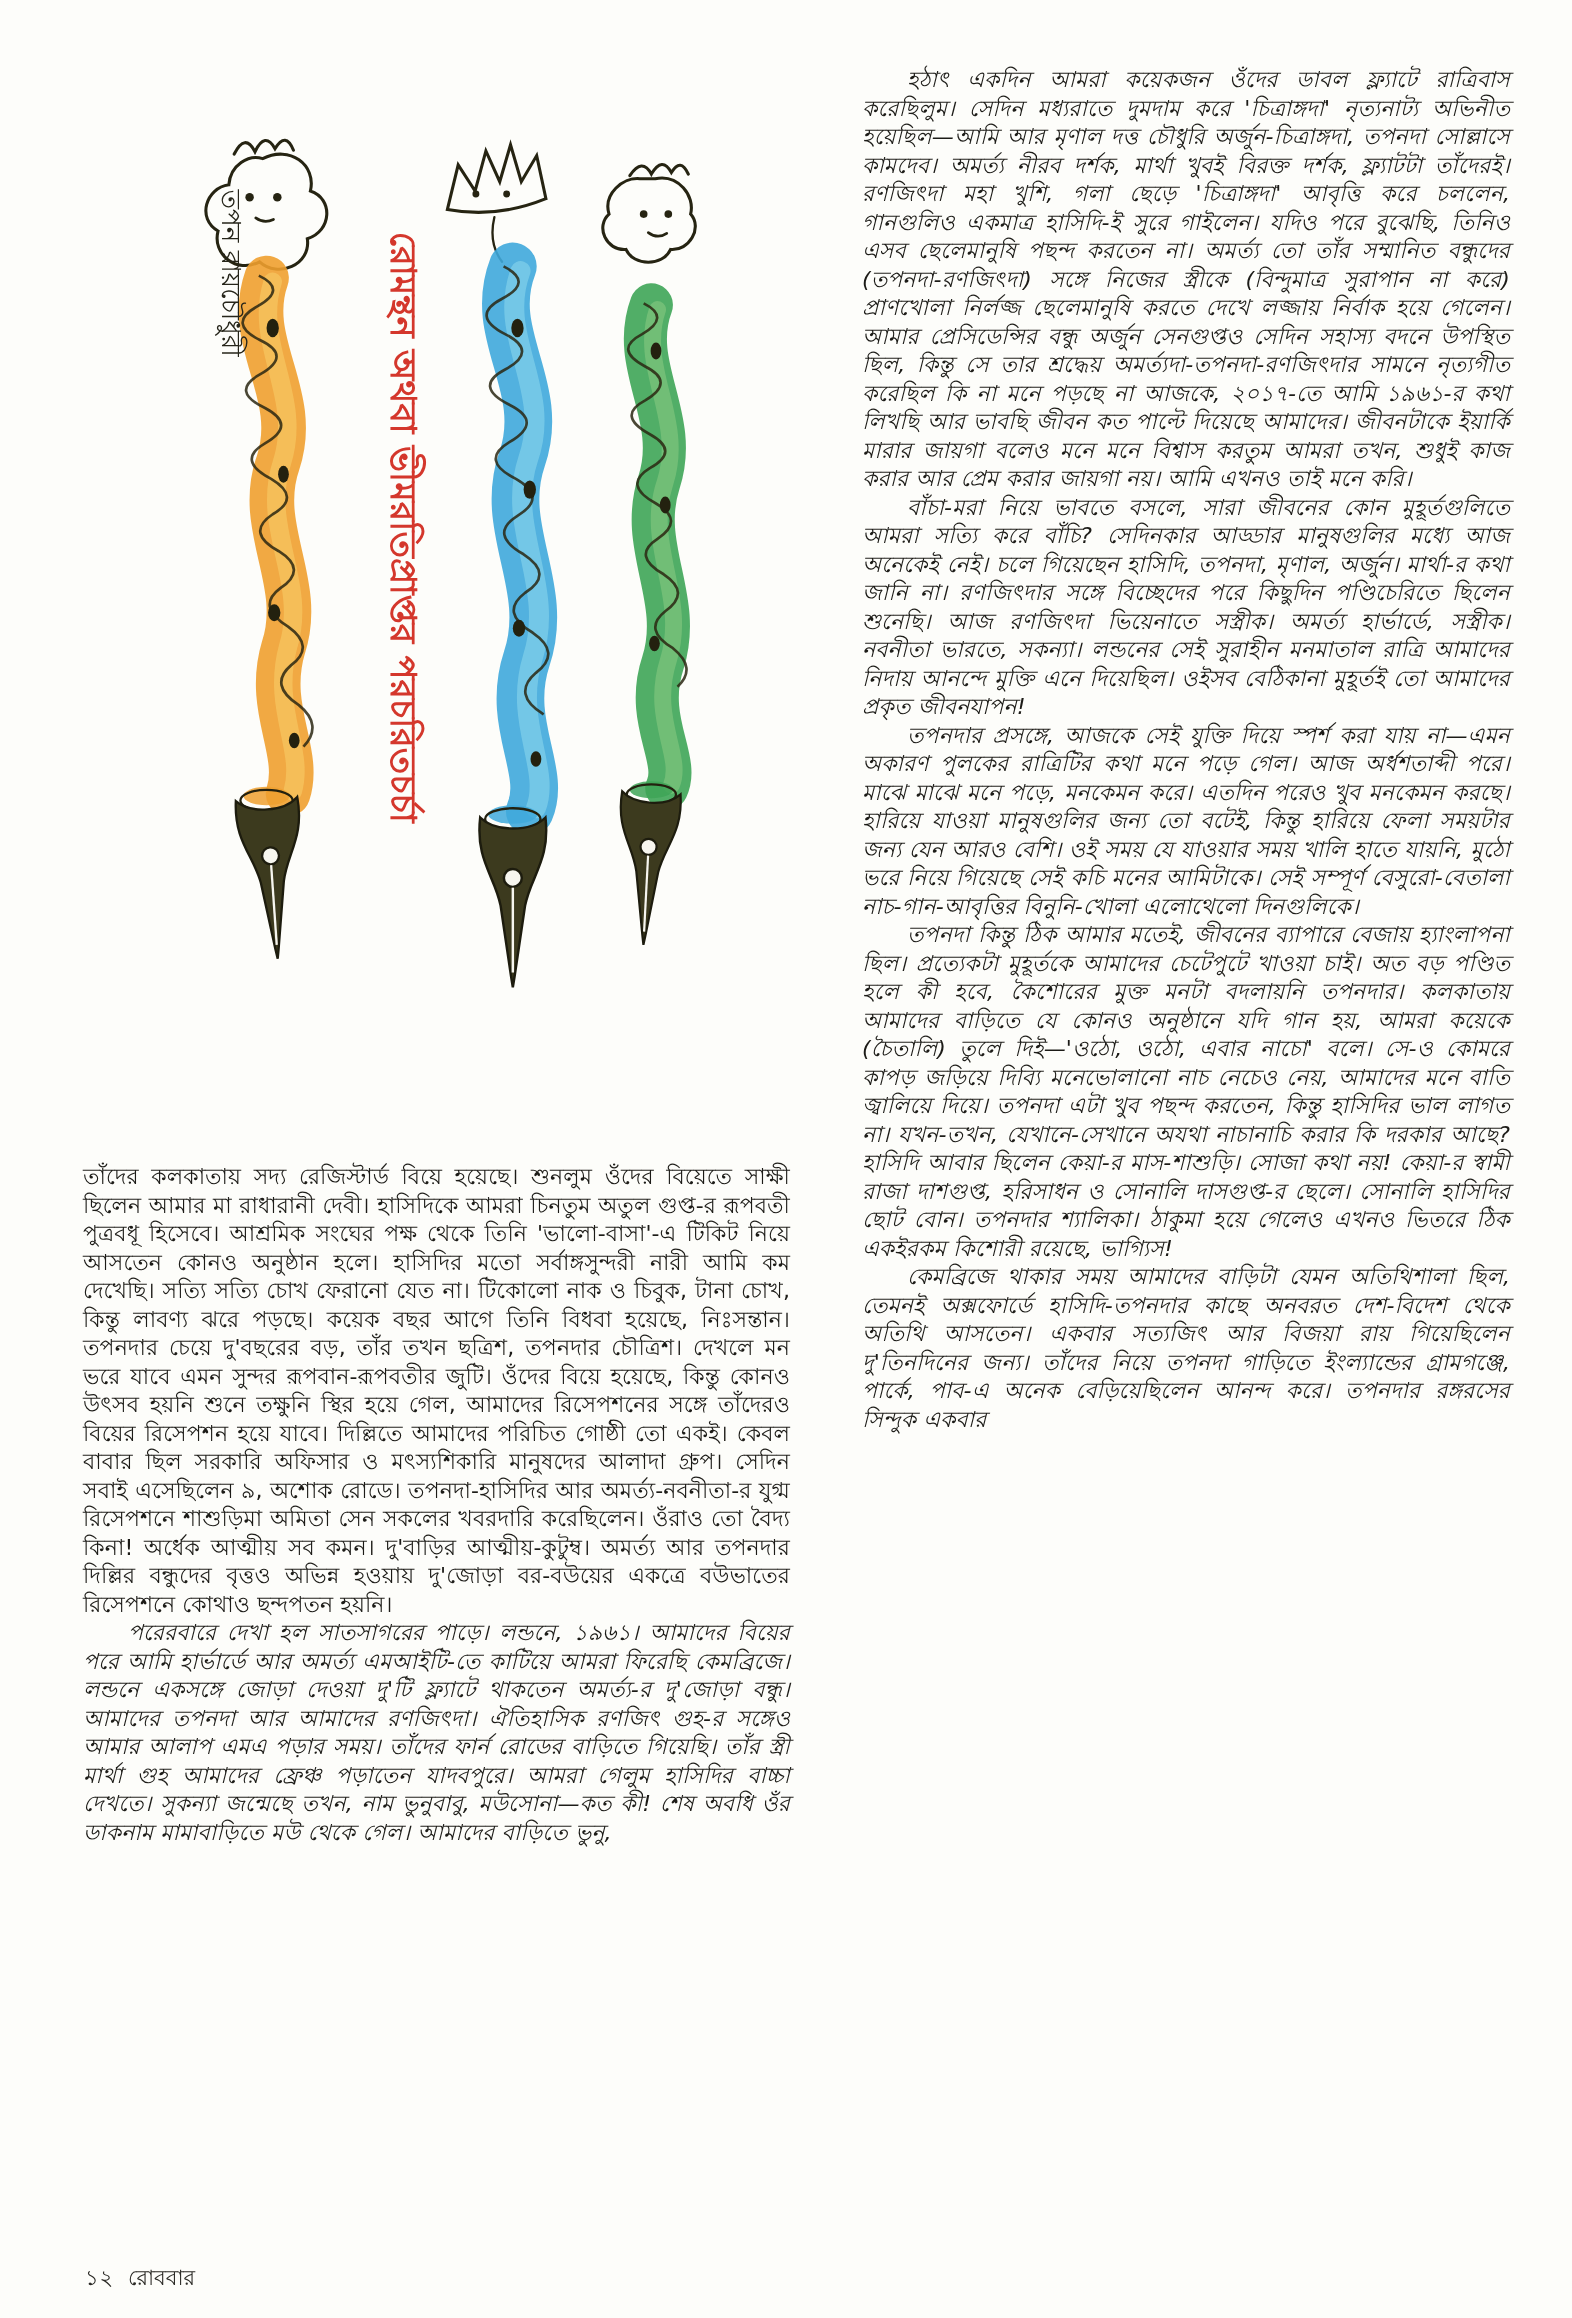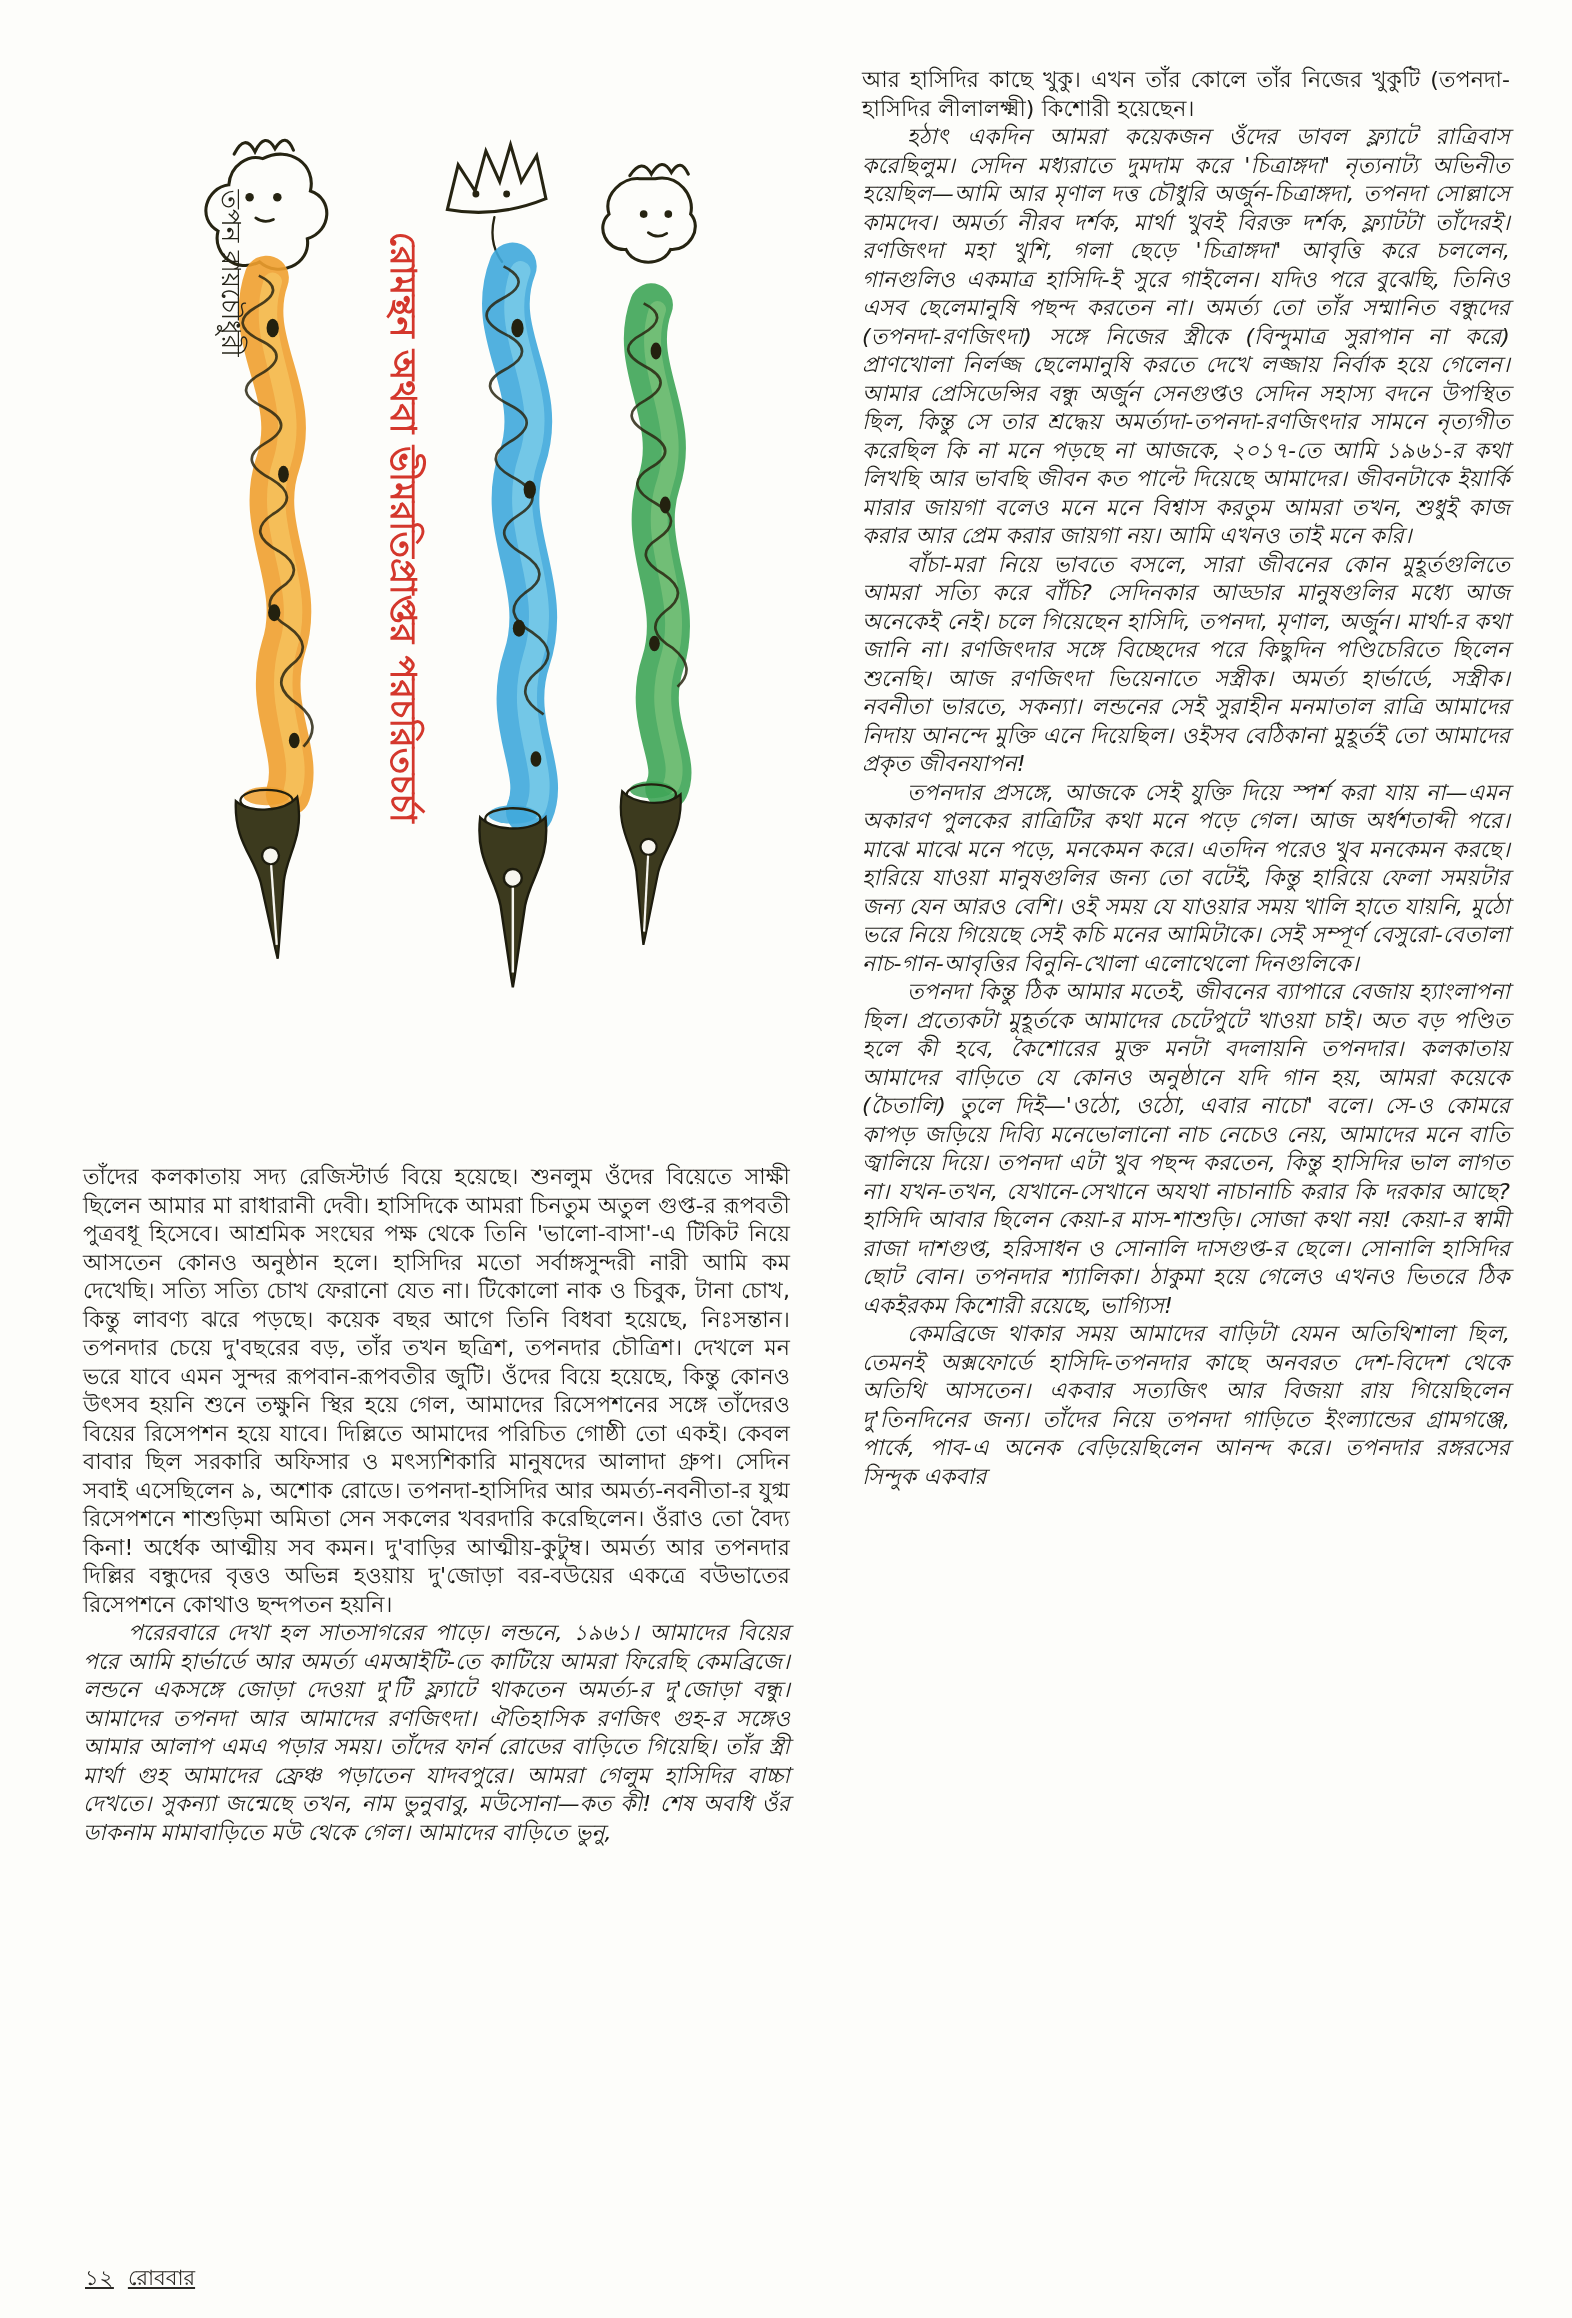--- a/index.html
+++ b/index.html
@@ -22,21 +22,21 @@
     letter-spacing:0.1px;
   }
   .bodytext p.indent{text-indent:45px;font-style:italic;}
   .illustration-wrap{
     width:639px;
     margin:0 0 20px 68px;
   }
   .footer{
     position:absolute;left:85px;top:2262px;
     font-size:21px;color:#2a2925;
-    display:flex;gap:14px;align-items:center;text-decoration:underline;
+    display:flex;gap:14px;align-items:center;
   }
   .footer .pageno{letter-spacing:0.8px;}
   svg text{font-family:"DejaVu Sans","Liberation Sans",sans-serif;}
 </style>
 </head>
 <body>
 
 <div class="page">
 
   <div class="col col-left">
@@ -125,21 +125,20 @@
       </svg>
     </div>
 
     <div class="bodytext">
       <p>তাঁদের কলকাতায় সদ্য রেজিস্টার্ড বিয়ে হয়েছে। শুনলুম ওঁদের বিয়েতে সাক্ষী ছিলেন আমার মা রাধারানী দেবী। হাসিদিকে আমরা চিনতুম অতুল গুপ্ত-র রূপবতী পুত্রবধূ হিসেবে। আশ্রমিক সংঘের পক্ষ থেকে তিনি 'ভালো-বাসা'-এ টিকিট নিয়ে আসতেন কোনও অনুষ্ঠান হলে। হাসিদির মতো সর্বাঙ্গসুন্দরী নারী আমি কম দেখেছি। সত্যি সত্যি চোখ ফেরানো যেত না। টিকোলো নাক ও চিবুক, টানা চোখ, কিন্তু লাবণ্য ঝরে পড়ছে। কয়েক বছর আগে তিনি বিধবা হয়েছে, নিঃসন্তান। তপনদার চেয়ে দু'বছরের বড়, তাঁর তখন ছত্রিশ, তপনদার চৌত্রিশ। দেখলে মন ভরে যাবে এমন সুন্দর রূপবান-রূপবতীর জুটি। ওঁদের বিয়ে হয়েছে, কিন্তু কোনও উৎসব হয়নি শুনে তক্ষুনি স্থির হয়ে গেল, আমাদের রিসেপশনের সঙ্গে তাঁদেরও বিয়ের রিসেপশন হয়ে যাবে। দিল্লিতে আমাদের পরিচিত গোষ্ঠী তো একই। কেবল বাবার ছিল সরকারি অফিসার ও মৎস্যশিকারি মানুষদের আলাদা গ্রুপ। সেদিন সবাই এসেছিলেন ৯, অশোক রোডে।  তপনদা-হাসিদির আর অমর্ত্য-নবনীতা-র যুগ্ম রিসেপশনে শাশুড়িমা অমিতা সেন সকলের খবরদারি করেছিলেন। ওঁরাও তো বৈদ্য কিনা! অর্ধেক আত্মীয় সব কমন। দু'বাড়ির আত্মীয়-কুটুম্ব। অমর্ত্য আর তপনদার দিল্লির বন্ধুদের বৃত্তও অভিন্ন হওয়ায় দু'জোড়া বর-বউয়ের একত্রে বউভাতের রিসেপশনে কোথাও ছন্দপতন হয়নি।</p>
       <p class="indent">পরেরবারে দেখা হল সাতসাগরের পাড়ে। লন্ডনে, ১৯৬১। আমাদের বিয়ের পরে আমি হার্ভার্ডে আর অমর্ত্য এমআইটি-তে কাটিয়ে আমরা ফিরেছি কেমব্রিজে। লন্ডনে একসঙ্গে জোড়া দেওয়া দু'টি ফ্ল্যাটে থাকতেন অমর্ত্য-র দু'জোড়া বন্ধু। আমাদের তপনদা আর আমাদের রণজিৎদা। ঐতিহাসিক রণজিৎ গুহ-র সঙ্গেও আমার আলাপ এমএ পড়ার সময়। তাঁদের ফার্ন রোডের বাড়িতে গিয়েছি। তাঁর স্ত্রী মার্থা গুহ আমাদের ফ্রেঞ্চ পড়াতেন যাদবপুরে। আমরা গেলুম হাসিদির বাচ্চা দেখতে। সুকন্যা জন্মেছে তখন, নাম ভুনুবাবু, মউসোনা—কত কী! শেষ অবধি ওঁর ডাকনাম মামাবাড়িতে মউ থেকে গেল। আমাদের বাড়িতে ভুনু,</p>
     </div>
   </div>
 
   <div class="col col-right bodytext">
-    <p>আর হাসিদির কাছে খুকু। এখন তাঁর কোলে তাঁর নিজের খুকুটি (তপনদা-হাসিদির লীলালক্ষ্মী) কিশোরী হয়েছেন।</p>
     <p class="indent">হঠাৎ একদিন আমরা কয়েকজন ওঁদের ডাবল ফ্ল্যাটে রাত্রিবাস করেছিলুম। সেদিন মধ্যরাতে দুমদাম করে 'চিত্রাঙ্গদা' নৃত্যনাট্য অভিনীত হয়েছিল—আমি আর মৃণাল দত্ত চৌধুরি অর্জুন-চিত্রাঙ্গদা, তপনদা সোল্লাসে কামদেব। অমর্ত্য নীরব দর্শক, মার্থা খুবই বিরক্ত দর্শক, ফ্ল্যাটটা তাঁদেরই। রণজিৎদা মহা খুশি, গলা ছেড়ে 'চিত্রাঙ্গদা' আবৃত্তি করে চললেন, গানগুলিও একমাত্র হাসিদি-ই সুরে গাইলেন। যদিও পরে বুঝেছি, তিনিও এসব ছেলেমানুষি পছন্দ করতেন না। অমর্ত্য তো তাঁর সম্মানিত বন্ধুদের (তপনদা-রণজিৎদা) সঙ্গে নিজের স্ত্রীকে (বিন্দুমাত্র সুরাপান না করে) প্রাণখোলা নির্লজ্জ ছেলেমানুষি করতে দেখে লজ্জায় নির্বাক হয়ে গেলেন। আমার প্রেসিডেন্সির বন্ধু অর্জুন সেনগুপ্তও সেদিন সহাস্য বদনে উপস্থিত ছিল, কিন্তু সে তার শ্রদ্ধেয় অমর্ত্যদা-তপনদা-রণজিৎদার সামনে নৃত্যগীত করেছিল কি না মনে পড়ছে না আজকে, ২০১৭-তে আমি ১৯৬১-র কথা লিখছি আর ভাবছি জীবন কত পাল্টে দিয়েছে আমাদের। জীবনটাকে ইয়ার্কি মারার জায়গা বলেও মনে মনে বিশ্বাস করতুম আমরা তখন, শুধুই কাজ করার আর প্রেম করার জায়গা নয়। আমি এখনও তাই মনে করি।</p>
     <p class="indent">বাঁচা-মরা নিয়ে ভাবতে বসলে, সারা জীবনের কোন মুহূর্তগুলিতে আমরা সত্যি করে বাঁচি? সেদিনকার আড্ডার মানুষগুলির মধ্যে আজ অনেকেই নেই। চলে গিয়েছেন হাসিদি, তপনদা, মৃণাল, অর্জুন। মার্থা-র কথা জানি না। রণজিৎদার সঙ্গে বিচ্ছেদের পরে কিছুদিন পণ্ডিচেরিতে ছিলেন শুনেছি। আজ রণজিৎদা ভিয়েনাতে সস্ত্রীক। অমর্ত্য হার্ভার্ডে, সস্ত্রীক। নবনীতা ভারতে, সকন্যা। লন্ডনের সেই সুরাহীন মনমাতাল রাত্রি আমাদের নিদায় আনন্দে মুক্তি এনে দিয়েছিল। ওইসব বেঠিকানা মুহূর্তই তো আমাদের প্রকৃত জীবনযাপন!</p>
     <p class="indent">তপনদার প্রসঙ্গে, আজকে সেই যুক্তি দিয়ে স্পর্শ করা যায় না—এমন অকারণ পুলকের রাত্রিটির কথা মনে পড়ে গেল। আজ অর্ধশতাব্দী পরে। মাঝে মাঝে মনে পড়ে, মনকেমন করে। এতদিন পরেও খুব মনকেমন করছে। হারিয়ে যাওয়া মানুষগুলির জন্য তো বটেই, কিন্তু হারিয়ে ফেলা সময়টার জন্য যেন আরও বেশি। ওই সময় যে যাওয়ার সময় খালি হাতে যায়নি, মুঠো ভরে নিয়ে গিয়েছে সেই কচি মনের আমিটাকে। সেই সম্পূর্ণ বেসুরো-বেতালা নাচ-গান-আবৃত্তির বিনুনি-খোলা এলোথেলো দিনগুলিকে।</p>
     <p class="indent">তপনদা কিন্তু ঠিক আমার মতেই, জীবনের ব্যাপারে বেজায় হ্যাংলাপনা ছিল। প্রত্যেকটা মুহূর্তকে আমাদের চেটেপুটে খাওয়া চাই। অত বড় পণ্ডিত হলে কী হবে, কৈশোরের মুক্ত মনটা বদলায়নি তপনদার। কলকাতায় আমাদের বাড়িতে যে কোনও অনুষ্ঠানে যদি গান হয়, আমরা কয়েকে (চৈতালি) তুলে দিই—'ওঠো, ওঠো, এবার নাচো' বলে। সে-ও কোমরে কাপড় জড়িয়ে দিব্যি মনেভোলানো নাচ নেচেও নেয়, আমাদের মনে বাতি জ্বালিয়ে দিয়ে। তপনদা এটা খুব পছন্দ করতেন, কিন্তু হাসিদির ভাল লাগত না। যখন-তখন, যেখানে-সেখানে অযথা নাচানাচি করার কি দরকার আছে? হাসিদি আবার ছিলেন কেয়া-র মাস-শাশুড়ি। সোজা কথা নয়! কেয়া-র স্বামী রাজা দাশগুপ্ত, হরিসাধন ও সোনালি দাসগুপ্ত-র ছেলে। সোনালি হাসিদির ছোট বোন। তপনদার শ্যালিকা। ঠাকুমা হয়ে গেলেও এখনও ভিতরে ঠিক একইরকম কিশোরী রয়েছে, ভাগ্যিস!</p>
     <p class="indent">কেমব্রিজে থাকার সময় আমাদের বাড়িটা যেমন অতিথিশালা ছিল, তেমনই অক্সফোর্ডে হাসিদি-তপনদার কাছে অনবরত দেশ-বিদেশ থেকে অতিথি আসতেন। একবার সত্যজিৎ আর বিজয়া রায় গিয়েছিলেন দু'তিনদিনের জন্য। তাঁদের নিয়ে তপনদা গাড়িতে ইংল্যান্ডের গ্রামগঞ্জে, পার্কে, পাব-এ অনেক বেড়িয়েছিলেন আনন্দ করে। তপনদার রঙ্গরসের সিন্দুক একবার</p>
   </div>
 
   <div class="footer">
     <span class="pageno">১২</span>
     <span>রোববার</span>

